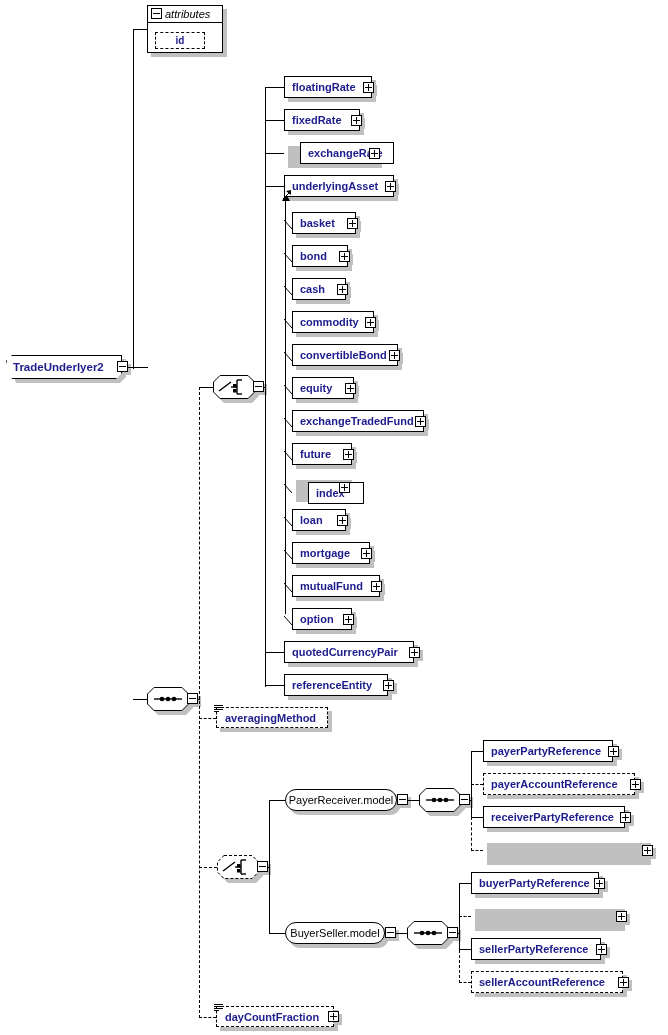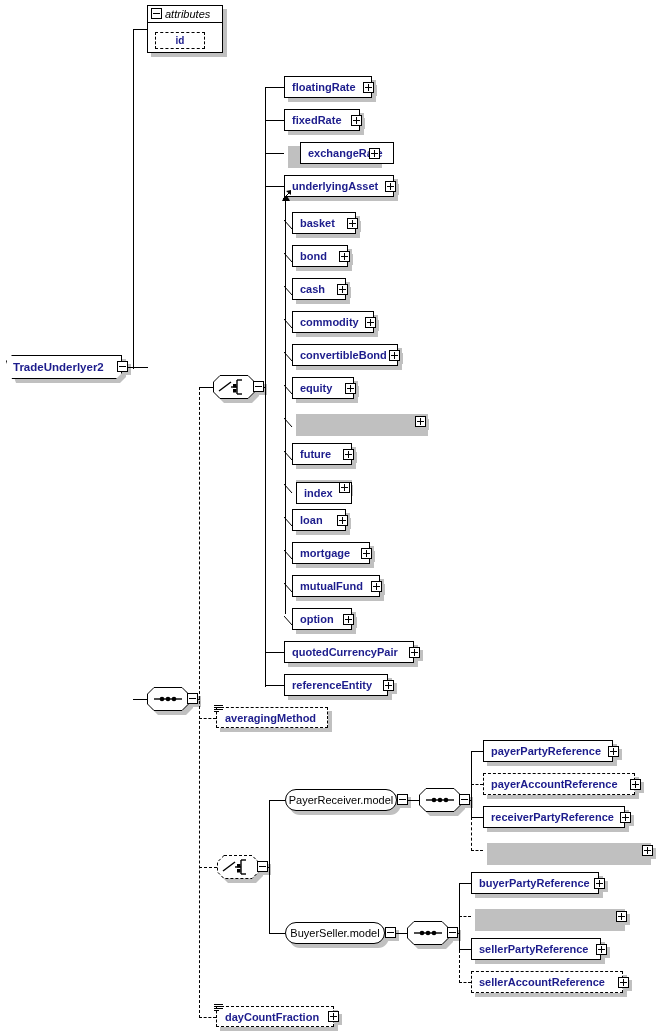--- a/index.html
+++ b/index.html
@@ -362,32 +362,35 @@
   <div class="ctl plus" style="left:389px;top:350px;"></div>
 
   <div class="shadow" style="left:296px;top:381px;width:62px;height:22px;"></div>
   <div class="node req" style="left:292px;top:377px;width:62px;">
     <span class="lbl">equity</span>
   </div>
   <div class="ctl-sh" style="left:348px;top:386px;"></div>
   <div class="ctl plus" style="left:345px;top:383px;"></div>
 
   <div class="shadow" style="left:296px;top:414px;width:132px;height:22px;"></div>
+  <div class="node req" style="left:292px;top:410px;width:132px;">
+    <span class="lbl">exchangeTradedFund</span>
+  </div>
   <div class="ctl-sh" style="left:418px;top:419px;"></div>
   <div class="ctl plus" style="left:415px;top:416px;"></div>
 
   <div class="shadow" style="left:296px;top:447px;width:60px;height:22px;"></div>
   <div class="node req" style="left:292px;top:443px;width:60px;">
     <span class="lbl">future</span>
   </div>
   <div class="ctl-sh" style="left:346px;top:452px;"></div>
   <div class="ctl plus" style="left:343px;top:449px;"></div>
 
   <div class="shadow" style="left:296px;top:480px;width:56px;height:22px;"></div>
-  <div class="node req" style="left:296px;top:476px;width:56px;margin-top:6px;">
+  <div class="node req" style="left:308px;top:476px;width:56px;margin-top:6px;">
     <span class="lbl">index</span>
   </div>
   <div class="ctl-sh" style="left:342px;top:485px;"></div>
   <div class="ctl plus" style="left:339px;top:482px;"></div>
 
   <div class="shadow" style="left:296px;top:513px;width:54px;height:22px;"></div>
   <div class="node req" style="left:292px;top:509px;width:54px;">
     <span class="lbl">loan</span>
   </div>
   <div class="ctl-sh" style="left:340px;top:518px;"></div>

